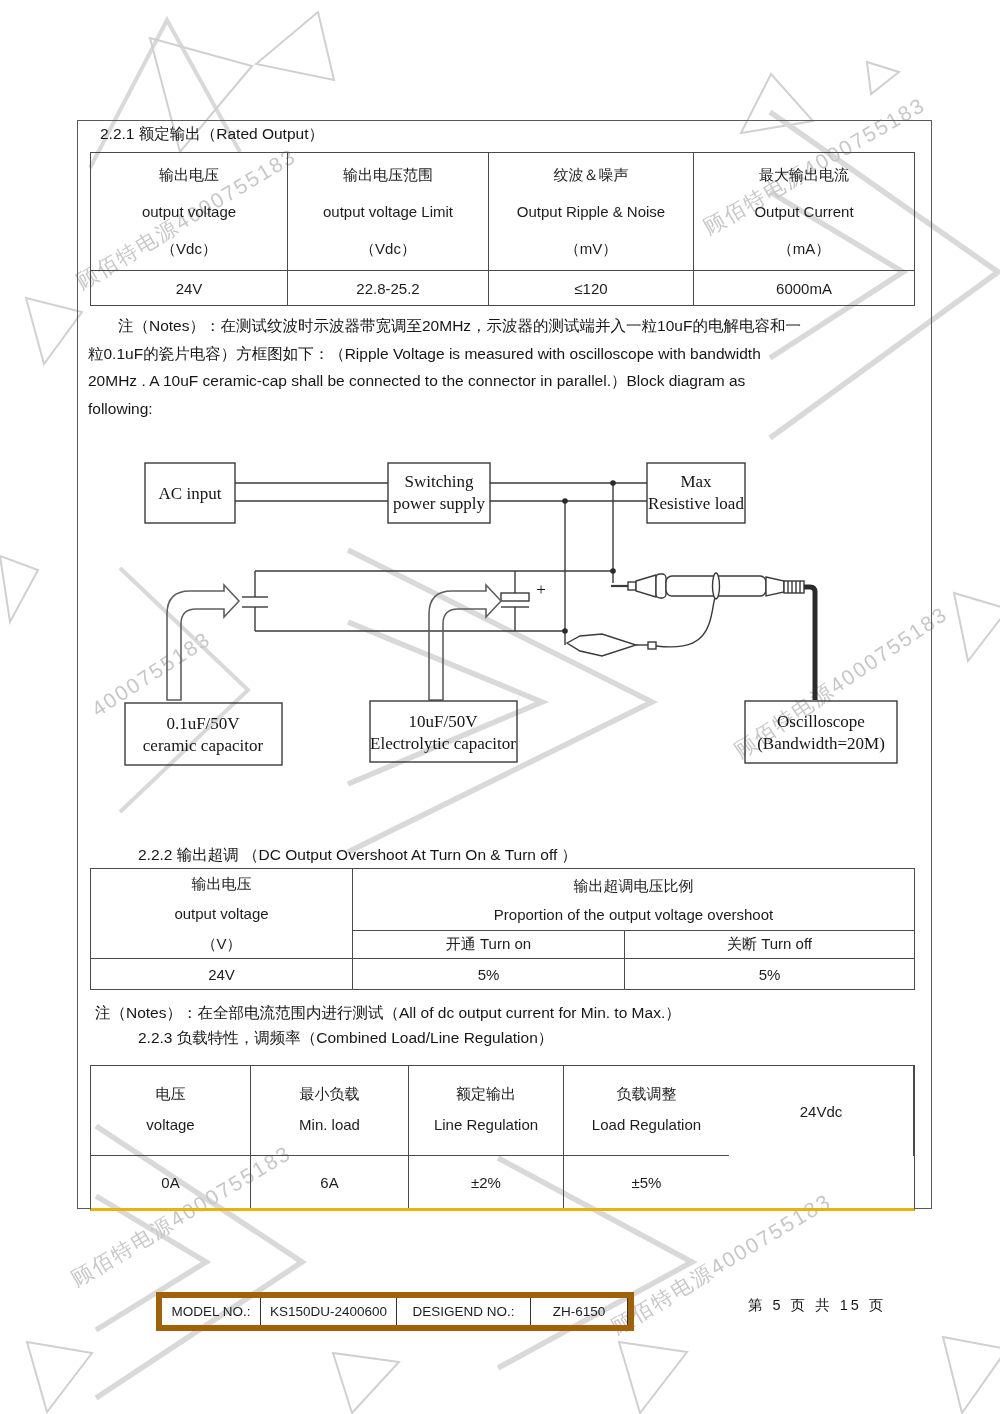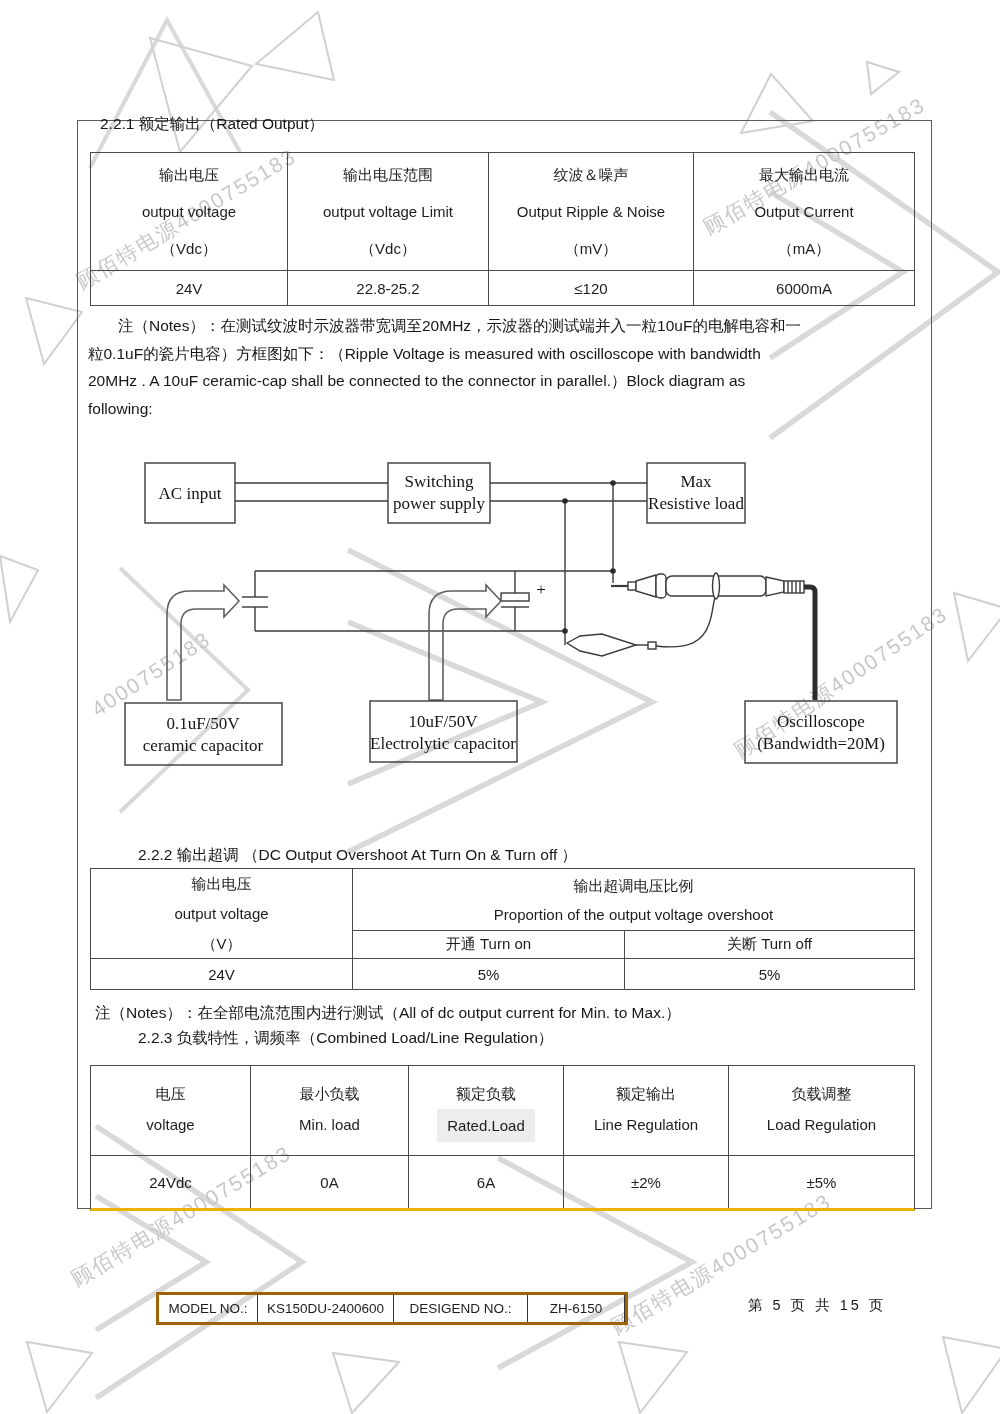--- a/index.html
+++ b/index.html
@@ -37,21 +37,21 @@
   .t2 .left3{grid-row:1/3;grid-column:1;}
   .t2 .left3 div{line-height:30px;}
   .t2 .span2{grid-column:2/4;}
   .t2 .span2 div{line-height:29px;}
   
   .t3{left:90px;top:1065px;width:823px;height:142px;grid-template-columns:160px 158px 155px 165px 185px;grid-template-rows:90px 52px;border-bottom:3px solid #eab308;}
   .t3 .h{justify-content:flex-start;padding-top:12px;}
   .t3 .h div{line-height:31px;}
   .hl{background:#ededed;padding:1px 10px;}
   
-  .ft{left:156px;top:1292px;width:466px;height:27px;grid-template-columns:99px 136px 134px 97px;grid-template-rows:27px;border:3px solid #a16207;}
+  .ft{left:156px;top:1292px;width:466px;height:27px;grid-template-columns:99px 136px 134px 97px;grid-template-rows:27px;border:6px solid #a16207;}
   .ft .c{font-size:13.5px;border-bottom:none;border-right:1px solid #333;}
   .pageno{left:724px;top:1296px;font-size:14.5px;letter-spacing:3px;color:#161616;margin-left:24px;}
   
   .diag{position:absolute;left:0;top:0;width:1000px;height:1414px;}
   .dln{stroke:#3a3a3a;stroke-width:1.4;fill:none;}
   .dbox{stroke:#3a3a3a;stroke-width:1.4;fill:none;}
   .dtxt{font-family:"Liberation Serif","DejaVu Serif",serif;font-size:17px;fill:#151515;text-anchor:middle;}
   .arrow{stroke:#5f5f5f;stroke-width:1.6;fill:none;}
   .probe{stroke:#3a3a3a;stroke-width:1.4;fill:#ffffff;}
   .dot{fill:#2a2a2a;}
@@ -86,21 +86,21 @@
     <text class="wm-text" transform="translate(190,225) rotate(-31)" text-anchor="middle">顾佰特电源4000755183</text>
     <text class="wm-text" transform="translate(818,172) rotate(-30)" text-anchor="middle">顾佰特电源4000755183</text>
     <text class="wm-text" transform="translate(845,688) rotate(-34)" text-anchor="middle">顾佰特电源4000755183</text>
     <text class="wm-text" transform="translate(155,680) rotate(-33)" text-anchor="middle">4000755183</text>
     <text class="wm-text" transform="translate(185,1222) rotate(-31)" text-anchor="middle">顾佰特电源4000755183</text>
     <text class="wm-text" transform="translate(725,1270) rotate(-31)" text-anchor="middle">顾佰特电源4000755183</text>
   </svg>
 
   <div class="abs frame"></div>
 
-  <div class="abs heading" style="left:100px;top:114px;">2.2.1 额定输出（Rated Output）</div>
+  <div class="abs heading" style="left:100px;top:124px;">2.2.1 额定输出（Rated Output）</div>
 
   <div class="abs grid t1">
     <div class="c h">
       <div>输出电压</div>
       <div>output voltage</div>
       <div>（Vdc）</div>
     </div>
     <div class="c h">
       <div>输出电压范围</div>
       <div>output voltage Limit</div>
@@ -241,24 +241,20 @@
   <div class="abs grid t3">
     <div class="c h">
       <div>电压</div>
       <div>voltage</div>
     </div>
     <div class="c h">
       <div>最小负载</div>
       <div>Min. load</div>
     </div>
     <div class="c h">
-      <div>额定负载</div>
-      <div class="hl">Rated.Load</div>
-    </div>
-    <div class="c h">
       <div>额定输出</div>
       <div>Line Regulation</div>
     </div>
     <div class="c h nr">
       <div>负载调整</div>
       <div>Load Regulation</div>
     </div>
     <div class="c nb">24Vdc</div>
     <div class="c nb">0A</div>
     <div class="c nb">6A</div>

